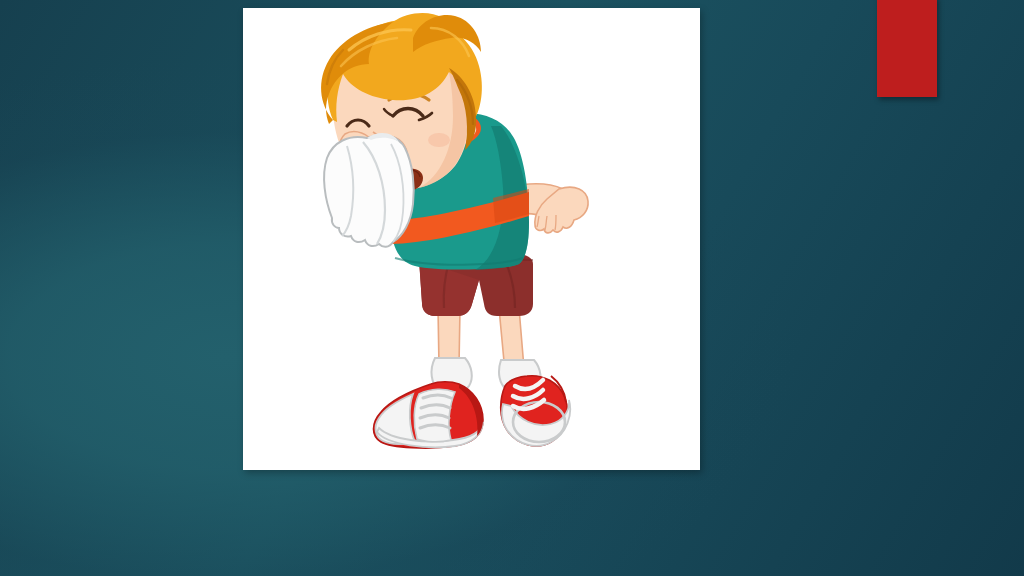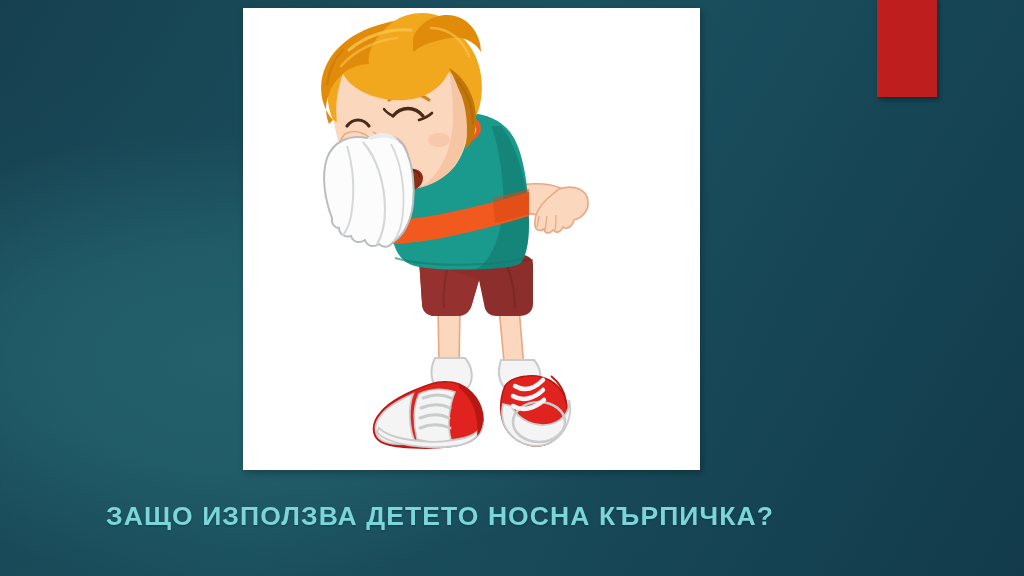--- a/index.html
+++ b/index.html
@@ -262,17 +262,14 @@
         <path d="M176 386 C188 380 202 380 212 384 C206 398 204 418 208 432
                  C196 435 182 434 174 431 C170 416 170 398 176 386 Z" fill="#f4f4f4" stroke="#c9cbcc" stroke-width="1.6"></path>
         <path d="M180 390 C190 386 200 386 208 390" fill="none" stroke="#c9cbcc" stroke-width="3" stroke-linecap="round"></path>
         <path d="M178 400 C188 396 199 396 207 400" fill="none" stroke="#c9cbcc" stroke-width="3" stroke-linecap="round"></path>
         <path d="M177 410 C187 406 198 406 206 410" fill="none" stroke="#c9cbcc" stroke-width="3" stroke-linecap="round"></path>
         <path d="M177 420 C187 416 198 416 207 420" fill="none" stroke="#c9cbcc" stroke-width="3" stroke-linecap="round"></path>
       </g>
     </svg>
   </div>
 
-  <div id="title-block">
-    <span id="title-text">ЗАЩО ИЗПОЛЗВА ДЕТЕТО НОСНА КЪРПИЧКА?</span>
-  </div>
 
 </div>
 
 </body></html>

